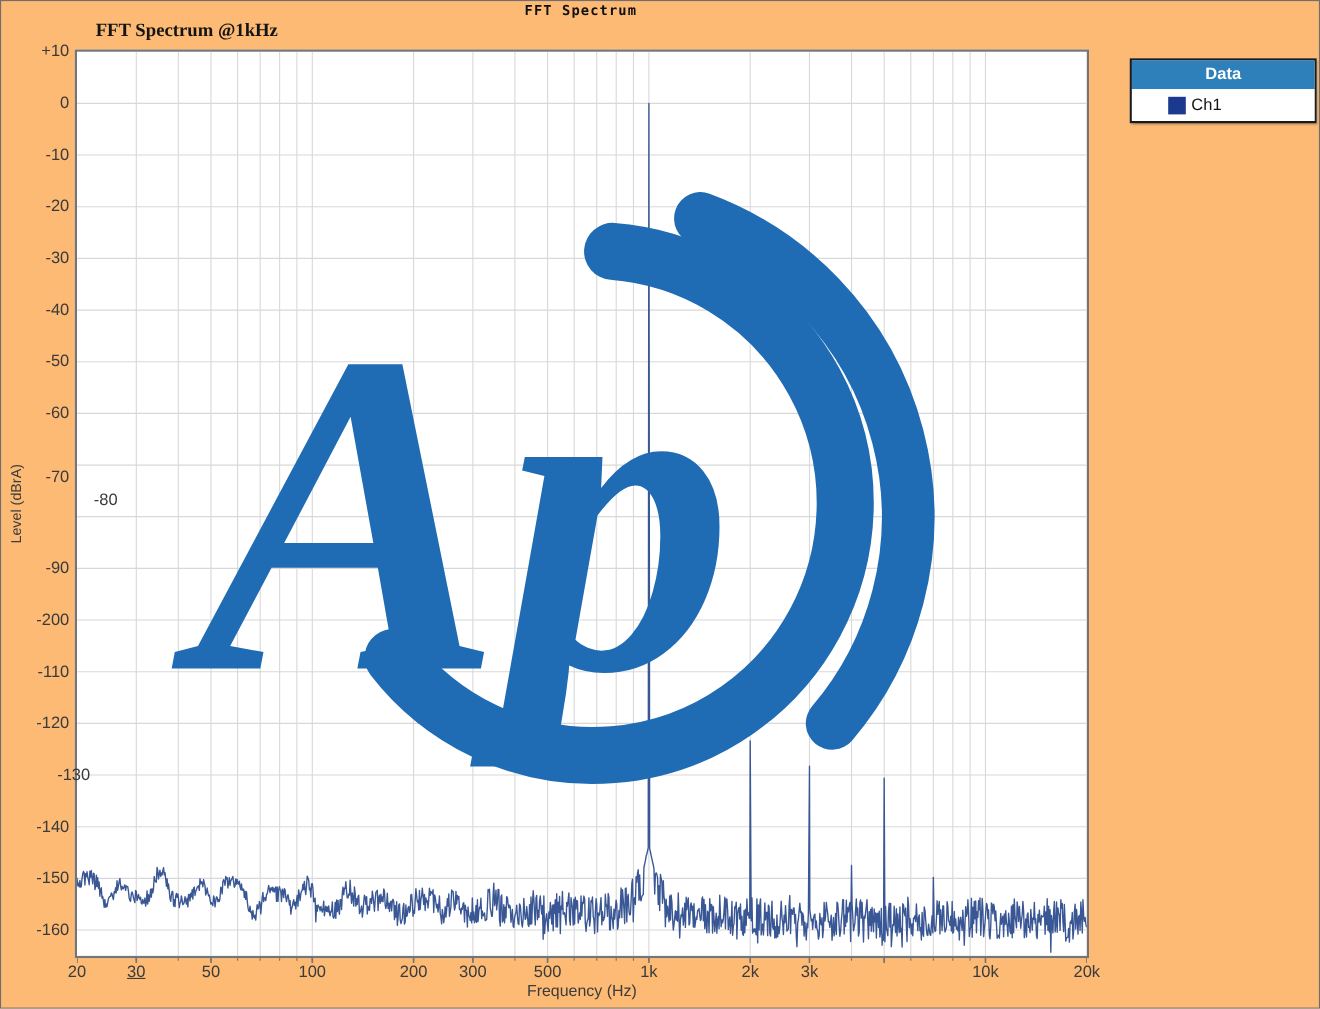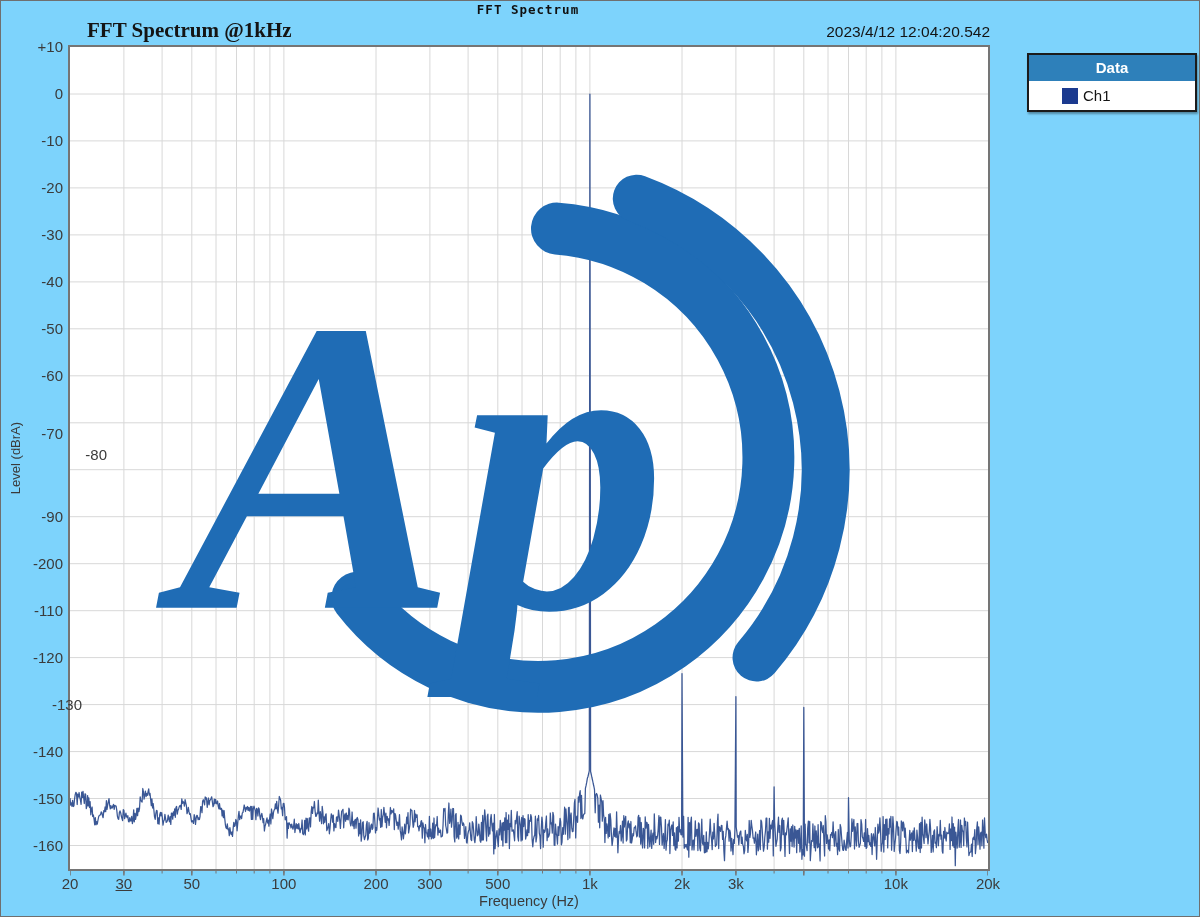--- a/index.html
+++ b/index.html
@@ -1,28 +1,28 @@
 <!DOCTYPE html>
 <html><head>
 <meta charset="utf-8">
 <style>
   html,body{margin:0;padding:0;background:#e8e8e8;}
   #page{
-    position:relative; width:1200px; height:917px; background:#7dd3fc;
+    position:relative; width:1200px; height:917px; background:#fdba74;
     border:1px solid #6f6f6f; box-sizing:border-box; overflow:hidden;
     font-family:"Liberation Sans", sans-serif; color:#222;
   }
   #window-title{
     position:absolute; top:1px; left:527px; transform:translateX(-50%);
     font-family:"DejaVu Sans Mono", monospace; font-weight:bold; font-size:12.5px;
     letter-spacing:1px; color:#101010; white-space:nowrap;
   }
   #chart-title{
     position:absolute; left:86px; top:17px;
-    font-family:"Liberation Serif", serif; font-size:21px; font-weight:600; color:#141414;
+    font-family:"Liberation Serif", serif; font-size:17px; font-weight:600; color:#141414;
     white-space:nowrap;
   }
   #timestamp{
     position:absolute; top:22px; left:600px; width:389px; text-align:right;
     font-size:15.5px; color:#141414; white-space:nowrap;
   }
   #plot{
     position:absolute; left:67px; top:44px; width:918px; height:822px;
     border:2px solid #757575; background:#fff;
   }
@@ -62,21 +62,20 @@
 </style>
 </head>
 <body>
 
 <div id="page">
 
   <div id="window-title">FFT Spectrum</div>
 
   <div id="chart-title">FFT Spectrum @1kHz</div>
 
-  <div id="timestamp">2023/4/12 12:04:20.542</div>
 
   <div id="plot">
     <svg id="plot-svg" viewBox="0 0 918 822" preserveAspectRatio="none">
         <line x1="53.9" y1="0" x2="53.9" y2="822" stroke="#d8d8d8" stroke-width="1"></line>
         <line x1="92.1" y1="0" x2="92.1" y2="822" stroke="#d8d8d8" stroke-width="1"></line>
         <line x1="121.8" y1="0" x2="121.8" y2="822" stroke="#d8d8d8" stroke-width="1"></line>
         <line x1="146.0" y1="0" x2="146.0" y2="822" stroke="#d8d8d8" stroke-width="1"></line>
         <line x1="166.5" y1="0" x2="166.5" y2="822" stroke="#d8d8d8" stroke-width="1"></line>
         <line x1="184.2" y1="0" x2="184.2" y2="822" stroke="#d8d8d8" stroke-width="1"></line>
         <line x1="199.9" y1="0" x2="199.9" y2="822" stroke="#d8d8d8" stroke-width="1"></line>

